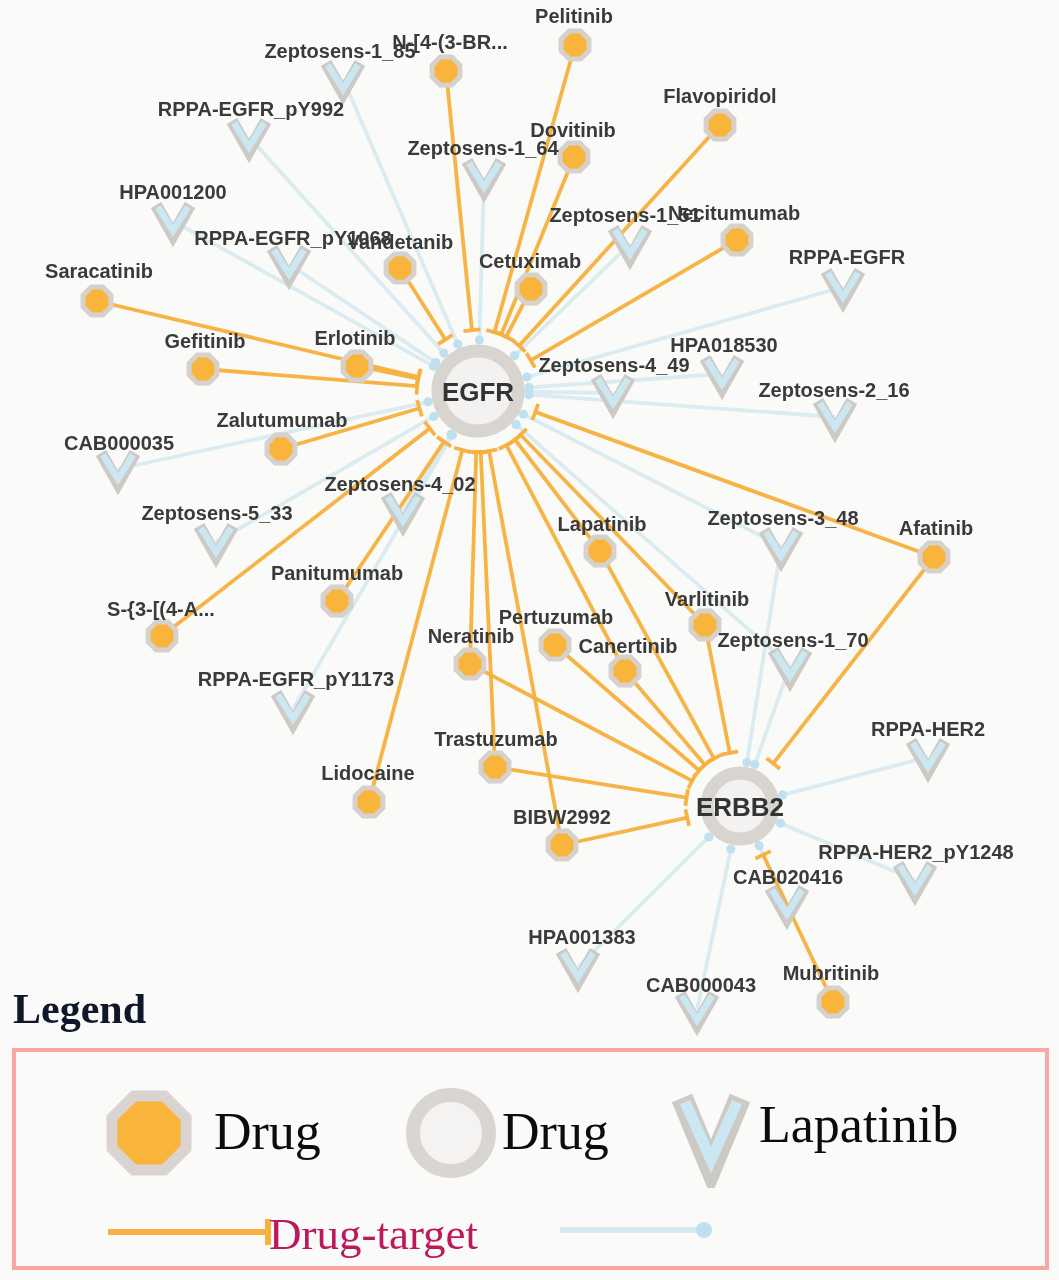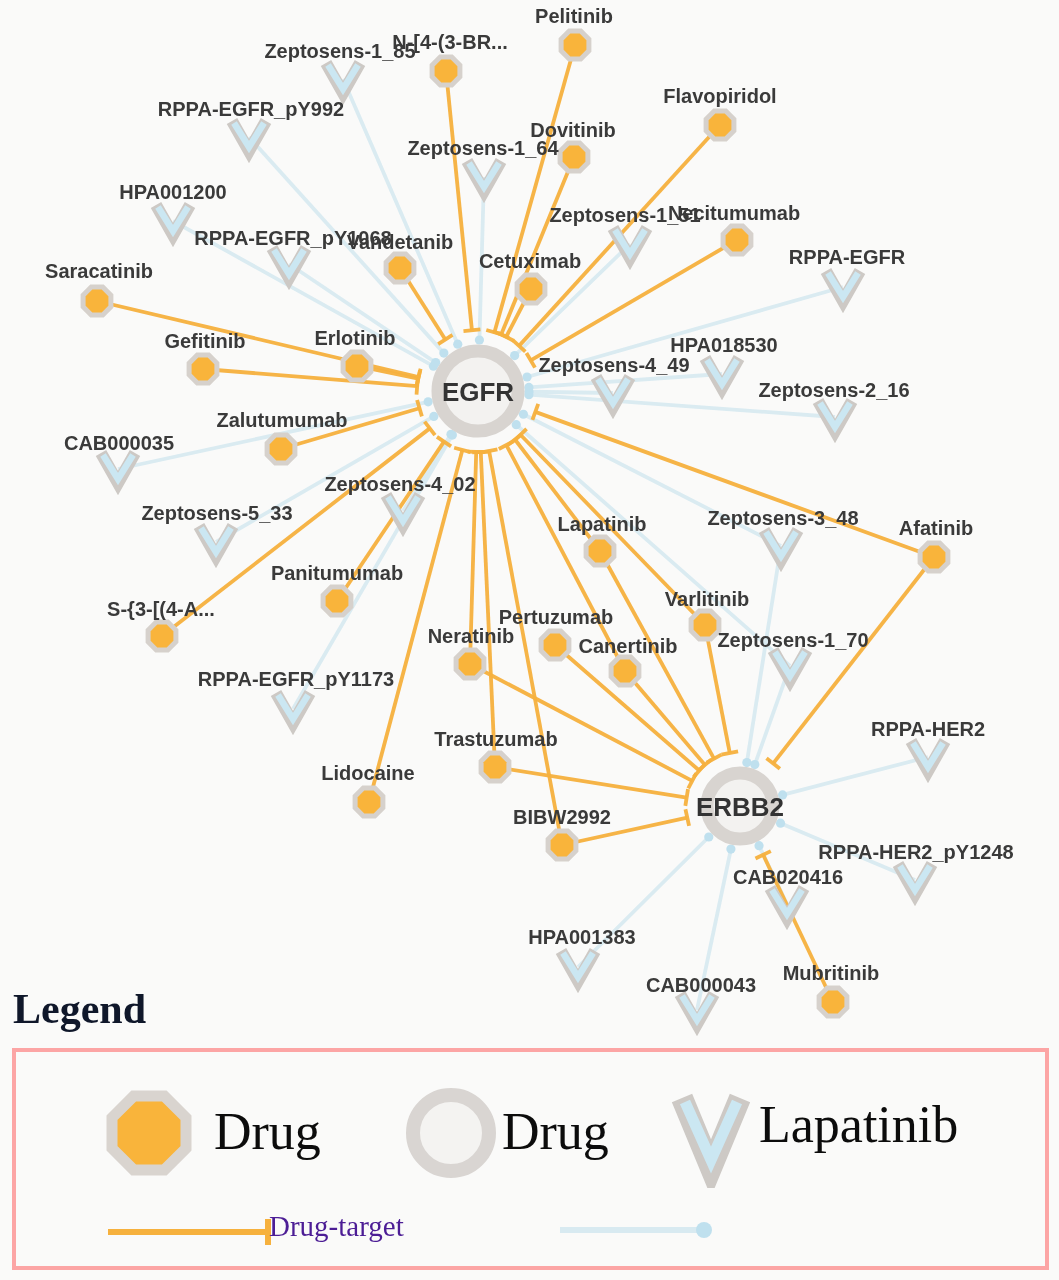--- a/index.html
+++ b/index.html
@@ -27,21 +27,21 @@
   }
   .legend-box{
     position:absolute;left:12px;top:1048px;width:1029px;height:214px;
     border:4px solid #fca5a5;background:#fafaf9;
   }
   .legend-box .abs{position:absolute;}
   .legend-node-label{
     font-family:"Liberation Serif", serif;font-size:52px;color:#0c0c0c;line-height:1;
   }
   .legend-edge-label{
-    font-family:"Liberation Serif", serif;font-size:29px;color:#4c1d95;line-height:1;
+    font-family:"Liberation Serif", serif;font-size:45px;color:#be185d;line-height:1;
   }
 </style>
 </head>
 <body>
 
 <div id="stage">
   <svg id="net" width="1059" height="1280" viewBox="0 0 1059 1280">
       <g>
         <g>
           <line x1="343" y1="79" x2="457.7472842721273" y2="344.19372365113867" stroke="#d8eaf1" stroke-width="3.8" opacity="0.92"></line>

